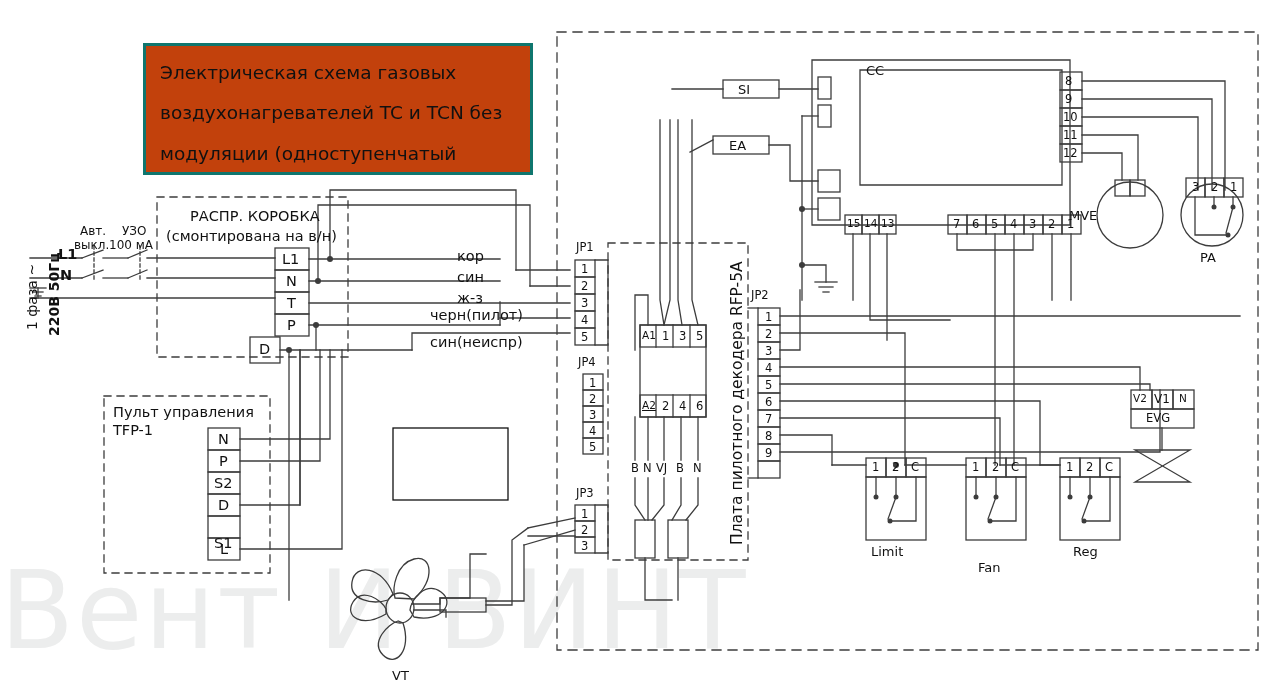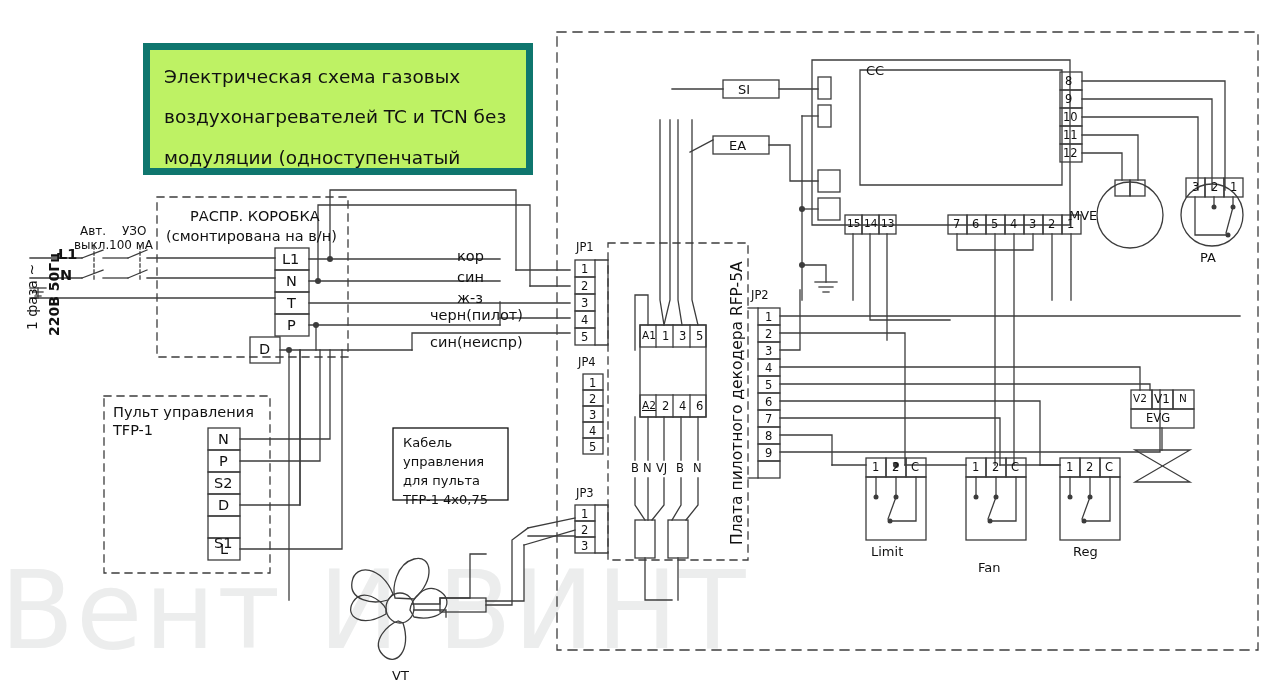--- a/index.html
+++ b/index.html
@@ -5,21 +5,21 @@
   html,body{margin:0;padding:0;background:#ffffff;}
   body{width:1280px;height:690px;position:relative;overflow:hidden;
        font-family:"DejaVu Sans","Liberation Sans",sans-serif;color:#1a1a1a;}
   #root{position:absolute;left:0;top:0;width:1280px;height:690px;}
   svg{position:absolute;left:0;top:0;width:1280px;height:690px;}
   .wm{position:absolute;left:0;top:548px;width:780px;height:120px;
       font-family:"DejaVu Sans","Liberation Sans",sans-serif;
       font-size:108px;font-weight:400;color:#eceded;letter-spacing:2px;
       white-space:nowrap;user-select:none;}
   .titlebox{position:absolute;left:143px;top:43px;width:390px;height:132px;
-            border:7px solid #0f766e;background:#bef264;box-sizing:border-box;}
+            border:3px solid #0f766e;background:#c2410c;box-sizing:border-box;}
   .titlebox p{margin:0;padding:14px 0 0 14px;font-size:18.5px;line-height:1.42;color:#111;}
   .lbl{position:absolute;white-space:nowrap;font-size:13px;color:#111;}
   .lbl-s{position:absolute;white-space:nowrap;font-size:11.5px;color:#111;}
   .lbl-t{position:absolute;white-space:nowrap;font-size:14.5px;color:#111;}
   .vtext{position:absolute;transform-origin:0 0;white-space:nowrap;font-size:15.5px;color:#111;}
   .boxtext{position:absolute;font-size:13px;line-height:1.45;color:#111;}
 </style>
 </head>
 <body>
 
@@ -360,26 +360,20 @@
   <div class="lbl-t" style="left:113px;top:404px;">Пульт управления</div>
   <div class="lbl-t" style="left:113px;top:422px;">TFP-1</div>
 
   <div class="lbl-t" style="left:218px;top:431px;">N</div>
   <div class="lbl-t" style="left:219px;top:453px;">P</div>
   <div class="lbl-t" style="left:214px;top:475px;">S2</div>
   <div class="lbl-t" style="left:218px;top:497px;">D</div>
   <div class="lbl-t" style="left:214px;top:519px;margin-top:16px;">S1</div>
   <div class="lbl-t" style="left:220px;top:541px;">L</div>
 
-  <div class="boxtext" style="left:403px;top:434px;width:110px;">
-    <div>Кабель</div>
-    <div>управления</div>
-    <div>для пульта</div>
-    <div>TFP-1 4x0,75</div>
-  </div>
 
   <div class="lbl" style="left:392px;top:668px;">VT</div>
 
   <div class="lbl-s" style="left:576px;top:240px;">JP1</div>
   <div class="lbl-s" style="left:581px;top:262px;">1</div>
   <div class="lbl-s" style="left:581px;top:279px;">2</div>
   <div class="lbl-s" style="left:581px;top:296px;">3</div>
   <div class="lbl-s" style="left:581px;top:313px;">4</div>
   <div class="lbl-s" style="left:581px;top:330px;">5</div>
 

